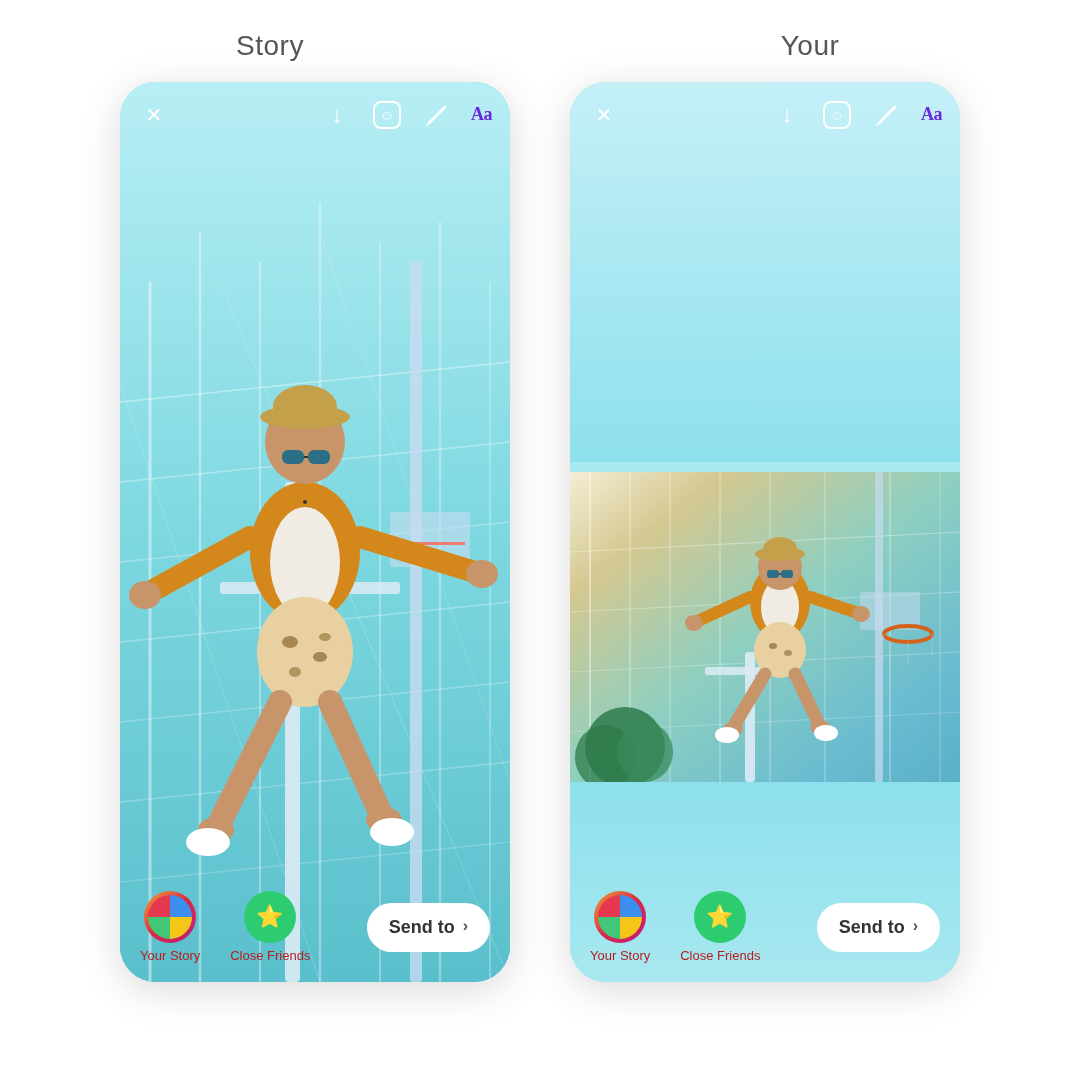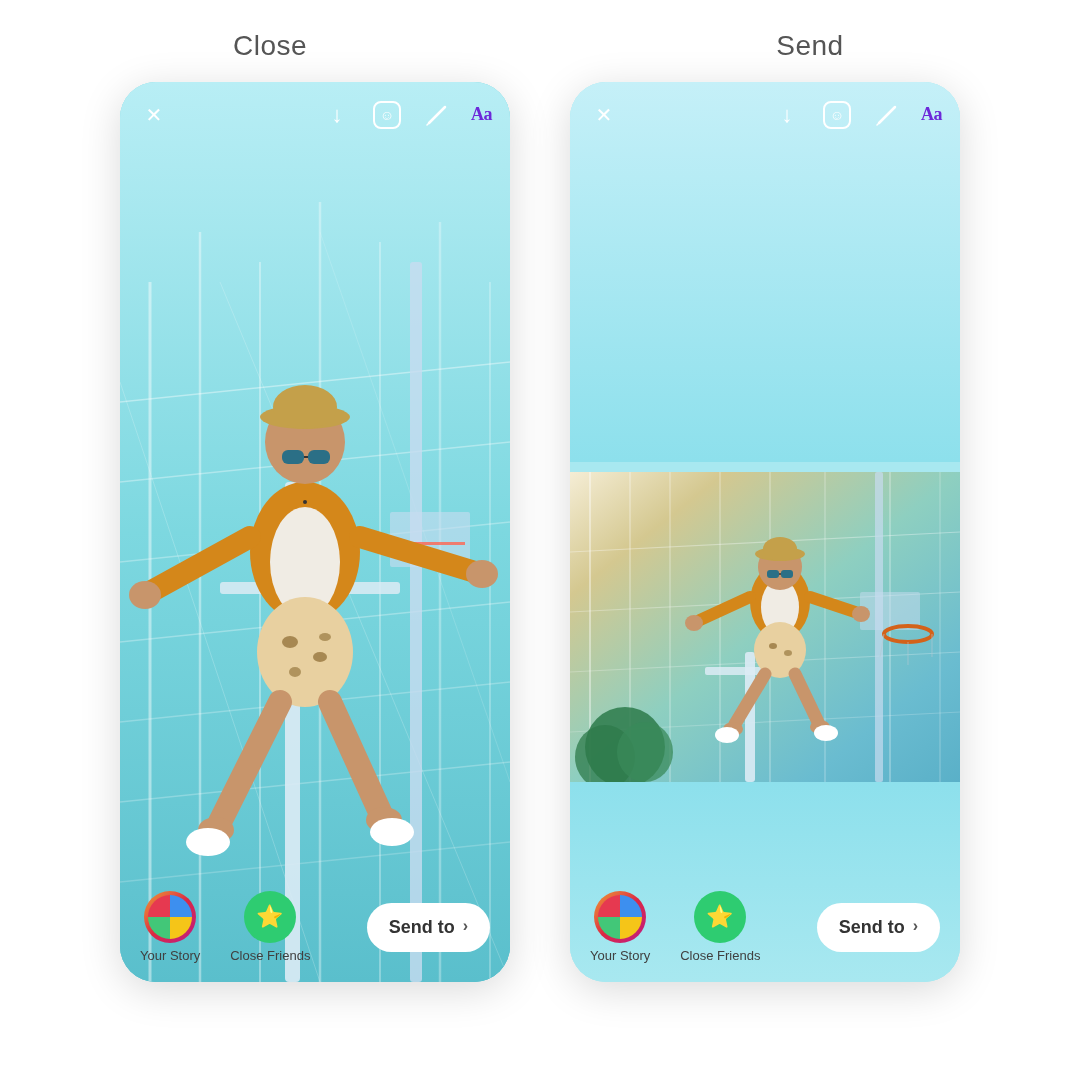--- a/index.html
+++ b/index.html
@@ -216,21 +216,21 @@
     .grid-q4 { background: #f5c518; }
 
     .close-friends-icon {
       background: #2ecc71;
       font-size: 22px;
       color: white;
     }
 
     .story-label {
       font-size: 13px;
-      color: #404040;
+      color: #b91c1c;
       font-weight: 500;
     }
 
     .send-to-btn {
       background: white;
       border: none;
       border-radius: 30px;
       padding: 14px 22px;
       font-size: 18px;
       font-weight: 600;
@@ -254,22 +254,22 @@
       width: 100%;
       height: 100%;
     }
   </style>
 </head>
 <body>
 
 <div class="main-container">
 
   <div class="labels-row">
-    <div class="label-before">Close</div>
-    <div class="label-after">Send</div>
+    <div class="label-before">Story</div>
+    <div class="label-after">Your</div>
   </div>
 
   <div class="phones-row">
 
     <div class="phone-frame before-phone">
 
       <div class="before-bg"></div>
 
       <svg class="scene-svg" viewBox="0 0 390 900" xmlns="http://www.w3.org/2000/svg">
 

